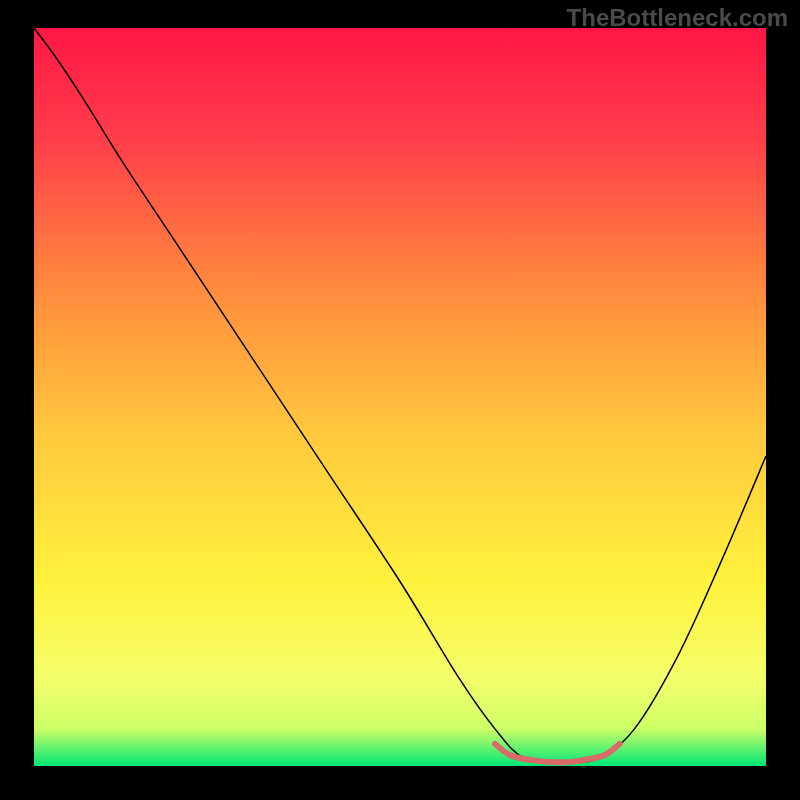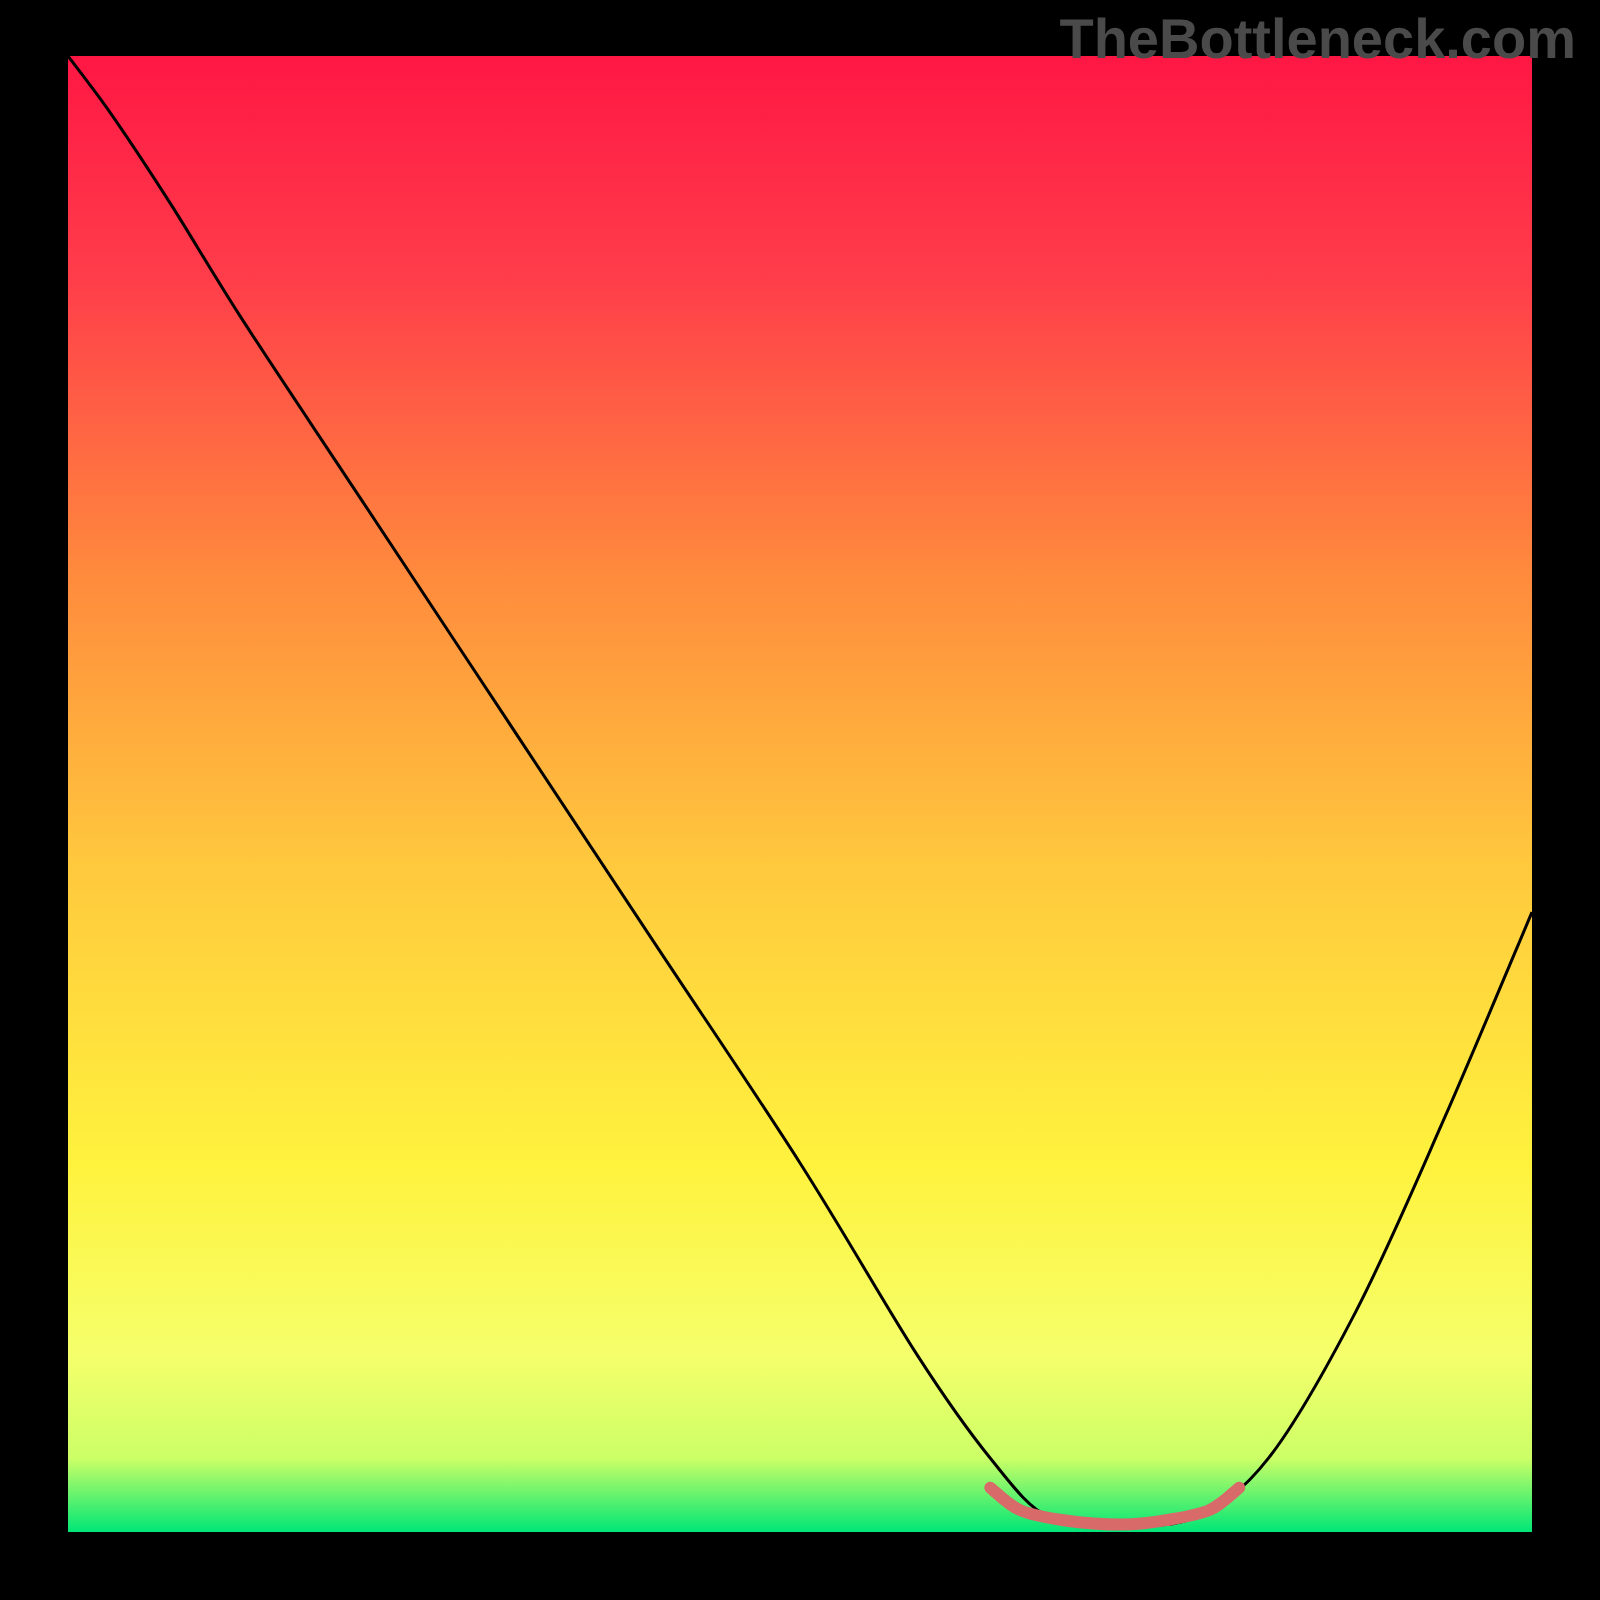--- a/index.html
+++ b/index.html
@@ -8,21 +8,21 @@
     height: 800px;
     background: #000;
     position: relative;
     font-family: Arial, sans-serif;
   }
   .watermark {
     position: absolute;
     top: 4px;
     right: 12px;
     color: #4a4a4a;
-    font-size: 28px;
+    font-size: 24px;
     font-weight: bold;
     z-index: 10;
   }
   .chart-frame {
     position: absolute;
     top: 28px;
     left: 34px;
     width: 732px;
     height: 738px;
     background: #000;

